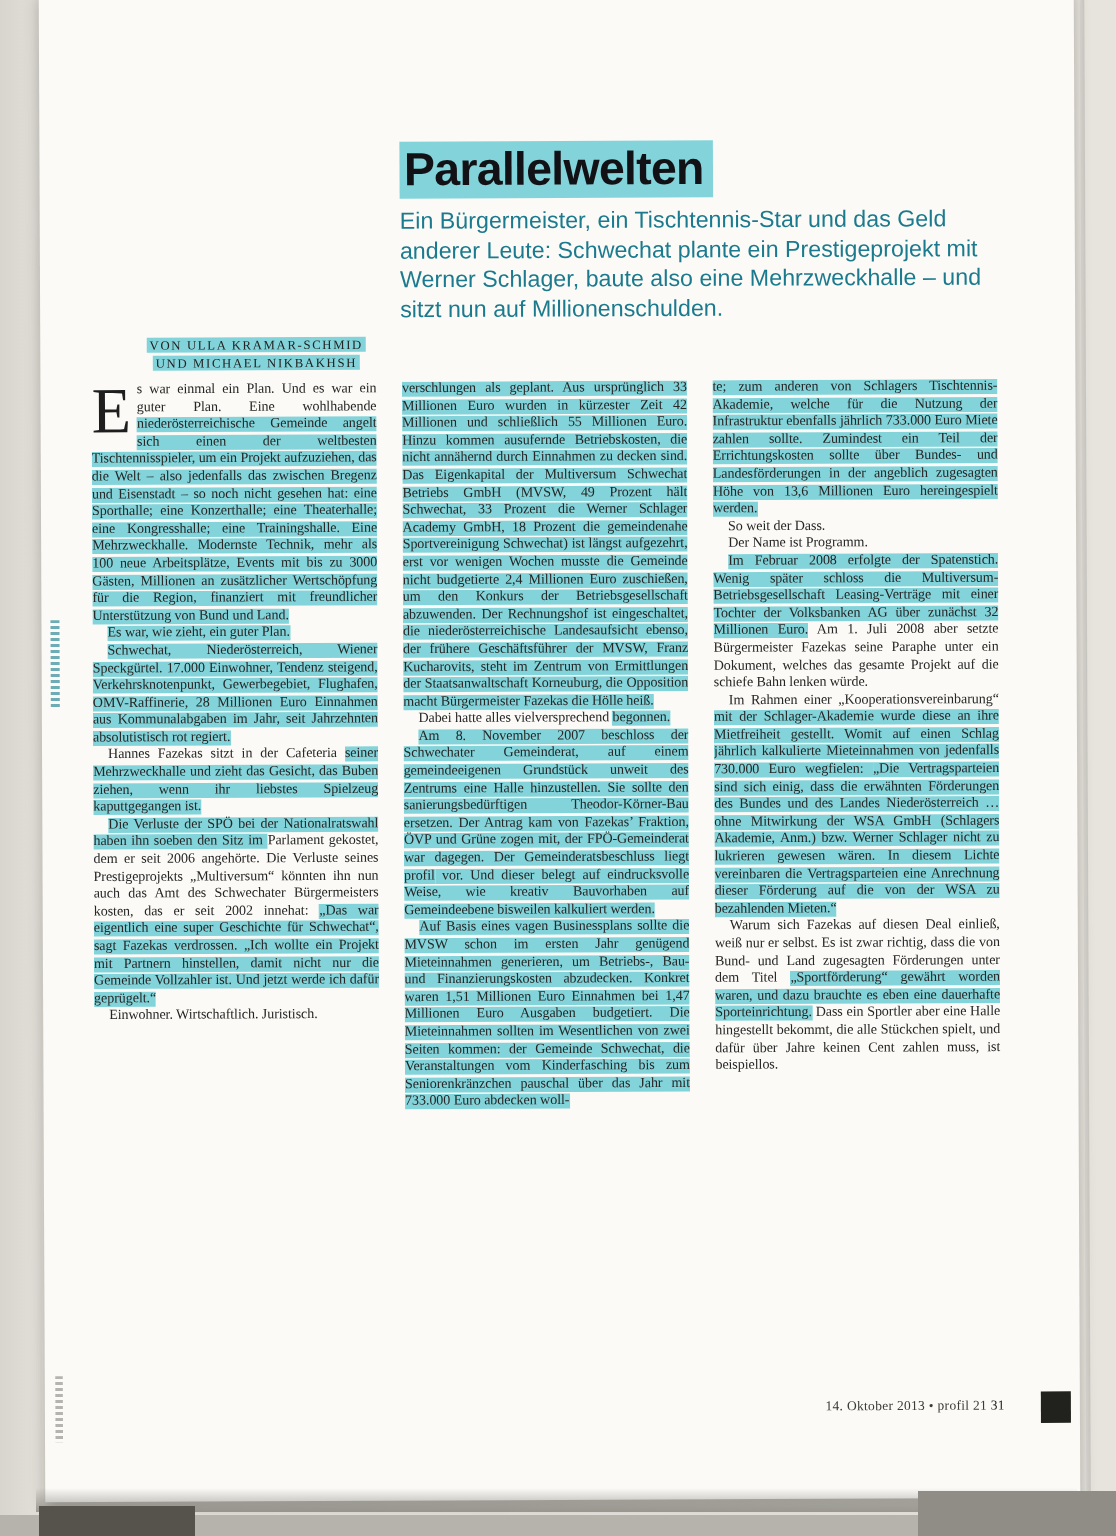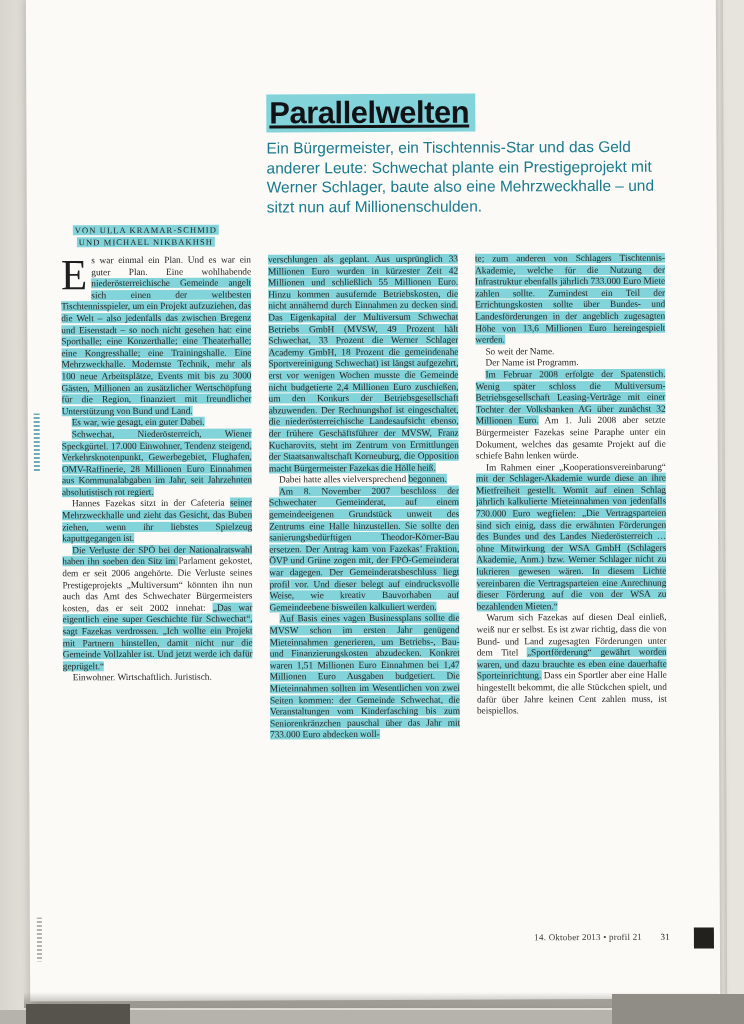--- a/index.html
+++ b/index.html
@@ -23,45 +23,45 @@
     background:var(--page-bg);
     transform:rotate(-0.25deg);
     box-shadow:0 4px 10px rgba(60,58,52,0.35);
   }
   .right-edge-line{position:absolute;left:694px;top:0;width:3px;height:100%;
     background:linear-gradient(to right,rgba(0,0,0,0.04),rgba(0,0,0,0.12));}
   
   .headline{position:absolute;left:240px;top:104px;width:412px;}
   h1{margin:0;font-family:"Liberation Sans",sans-serif;font-weight:bold;
     font-size:31px;line-height:34px;letter-spacing:-0.5px;color:#121216;}
-  .hl-title{background:var(--highlight);padding:1px 6px 2px 3px;text-decoration:underline;}
+  .hl-title{background:var(--highlight);padding:1px 6px 2px 3px;}
   .deck{margin:8px 0 0;font-family:"Liberation Sans",sans-serif;
     font-size:15.5px;line-height:19.5px;color:var(--deck-teal);}
   
-  .byline{position:absolute;left:24px;top:231px;width:190px;text-align:center;
+  .byline{position:absolute;left:49px;top:231px;width:190px;text-align:center;
     font-size:8.5px;line-height:12px;letter-spacing:1.1px;color:#222;}
   .byline .hl{padding:0 2px;}
   
   .columns{position:absolute;left:34px;top:262px;width:604px;height:682px;
     display:flex;gap:17px;overflow:hidden;}
   .col{width:190px;height:100%;overflow:hidden;
     font-size:9.4px;line-height:11.6px;letter-spacing:-0.05px;
     text-align:justify;color:var(--body-ink);}
   .para{margin:0;}
   .para.indent{text-indent:10px;}
   .dropcap{float:left;font-size:43px;line-height:34px;padding:3px 4px 0 0;
     color:#1e1e1e;}
   .hl{background-color:var(--highlight);
     -webkit-box-decoration-break:clone;box-decoration-break:clone;}
   .it{}
   .arrow{font-size:8px;color:#1c1c1c;letter-spacing:0;}
   
   .footer{position:absolute;left:34px;top:941px;width:606px;text-align:right;
     font-size:9px;color:#3a3a38;letter-spacing:0.2px;}
-  .pagenum{font-weight:normal;margin-left:16px;color:#22221f;}
+  .pagenum{font-weight:normal;margin-left:0;color:#22221f;}
   .corner-tab{position:absolute;left:664px;top:937px;width:20px;height:21px;
     background:#21211e;}
   
   .spine-mark{position:absolute;left:6px;top:420px;width:6px;height:58px;opacity:0.75;
     background:repeating-linear-gradient(to bottom,#3f93a0 0 2px,transparent 2px 4px);}
   .spine-mark2{position:absolute;left:7px;top:924px;width:5px;height:44px;opacity:0.55;
     background:repeating-linear-gradient(to bottom,#7a7a76 0 2px,transparent 2px 4px);}
   
   .shadow-bottom{position:absolute;left:24px;bottom:16px;width:694px;height:16px;
     background:linear-gradient(to top,rgba(88,85,78,0.5),rgba(88,85,78,0));}
@@ -82,35 +82,35 @@
   </div>
 
   <div class="byline">
     <span class="hl">VON ULLA KRAMAR-SCHMID</span><br>
     <span class="hl">UND MICHAEL NIKBAKHSH</span>
   </div>
 
   <div class="columns">
     <div class="col">
         <p class="para"><span class="dropcap">E</span><span>s war einmal ein Plan. Und es war ein guter Plan. Eine wohlhabende </span><span class="hl">niederösterreichische Gemeinde angelt sich einen der weltbesten Tischtennisspieler, um ein Projekt aufzuziehen, das die Welt – also jedenfalls das zwischen Bregenz und Eisenstadt – so noch nicht gesehen hat: eine Sporthalle; eine Konzerthalle; eine Theaterhalle; eine Kongresshalle; eine Trainingshalle. Eine Mehrzweckhalle. Modernste Technik, mehr als 100 neue Arbeitsplätze, Events mit bis zu 3000 Gästen, Millionen an zusätzlicher Wertschöpfung für die Region, finanziert mit freundlicher Unterstützung von Bund und Land.</span></p>
-        <p class="para indent"><span class="hl">Es war, wie gesagt, ein guter Dabei.</span></p>
+        <p class="para indent"><span class="hl">Es war, wie zieht, ein guter Plan.</span></p>
         <p class="para indent"><span class="hl">Schwechat, Niederösterreich, Wiener Speckgürtel. 17.000 Einwohner, Tendenz steigend, Verkehrsknotenpunkt, Gewerbegebiet, Flughafen, OMV-Raffinerie, 28 Millionen Euro Einnahmen aus Kommunalabgaben im Jahr, seit Jahrzehnten absolutistisch rot regiert.</span></p>
         <p class="para indent"><span>Hannes Fazekas sitzt in der Cafeteria </span><span class="hl">seiner Mehrzweckhalle und zieht das Gesicht, das Buben ziehen, wenn ihr liebstes Spielzeug kaputtgegangen ist.</span></p>
         <p class="para indent"><span class="hl">Die Verluste der SPÖ bei der Nationalratswahl haben ihn soeben den Sitz im </span><span>Parlament gekostet, dem er seit 2006 angehörte. Die Verluste seines Prestigeprojekts „Multiversum“ könnten ihn nun auch das Amt des Schwechater Bürgermeisters kosten, das er seit 2002 innehat: </span><span class="hl">„Das war eigentlich eine super Geschichte für Schwechat“, sagt Fazekas verdrossen. „Ich wollte ein Projekt mit Partnern hinstellen, damit nicht nur die Gemeinde Vollzahler ist. Und jetzt werde ich dafür geprügelt.“</span></p>
         <p class="para indent"><span>Einwohner. Wirtschaftlich. Juristisch.</span></p>
       </div>
     <div class="col">
         <p class="para"><span class="hl">verschlungen als geplant. Aus ursprünglich 33 Millionen Euro wurden in kürzester Zeit 42 Millionen und schließlich 55 Millionen Euro. Hinzu kommen ausufernde Betriebskosten, die nicht annähernd durch Einnahmen zu decken sind. Das Eigenkapital der Multiversum Schwechat Betriebs GmbH (MVSW, 49 Prozent hält Schwechat, 33 Prozent die Werner Schlager Academy GmbH, 18 Prozent die gemeindenahe Sportvereinigung Schwechat) ist längst aufgezehrt, erst vor wenigen Wochen musste die Gemeinde nicht budgetierte 2,4 Millionen Euro zuschießen, um den Konkurs der Betriebsgesellschaft abzuwenden. Der Rechnungshof ist eingeschaltet, die niederösterreichische Landesaufsicht ebenso, der frühere Geschäftsführer der MVSW, Franz Kucharovits, steht im Zentrum von Ermittlungen der Staatsanwaltschaft Korneuburg, die Opposition macht Bürgermeister Fazekas die Hölle heiß.</span></p>
         <p class="para indent"><span>Dabei hatte alles vielversprechend </span><span class="hl">begonnen.</span></p>
         <p class="para indent"><span class="hl">Am 8. November 2007 beschloss der Schwechater Gemeinderat, auf einem gemeindeeigenen Grundstück unweit des Zentrums eine Halle hinzustellen. Sie sollte den sanierungsbedürftigen Theodor-Körner-Bau ersetzen. Der Antrag kam von Fazekas’ Fraktion, ÖVP und Grüne zogen mit, der FPÖ-Gemeinderat war dagegen. Der Gemeinderatsbeschluss liegt </span><span class="hl it">profil</span><span class="hl"> vor. Und dieser belegt auf eindrucksvolle Weise, wie kreativ Bauvorhaben auf Gemeindeebene bisweilen kalkuliert werden.</span></p>
         <p class="para indent"><span class="hl">Auf Basis eines vagen Businessplans sollte die MVSW schon im ersten Jahr genügend Mieteinnahmen generieren, um Betriebs-, Bau- und Finanzierungskosten abzudecken. Konkret waren 1,51 Millionen Euro Einnahmen bei 1,47 Millionen Euro Ausgaben budgetiert. Die Mieteinnahmen sollten im Wesentlichen von zwei Seiten kommen: der Gemeinde Schwechat, die Veranstaltungen vom Kinderfasching bis zum Seniorenkränzchen pauschal über das Jahr mit 733.000 Euro abdecken woll-</span></p>
       </div>
     <div class="col">
         <p class="para"><span class="hl">te; zum anderen von Schlagers Tischtennis-Akademie, welche für die Nutzung der Infrastruktur ebenfalls jährlich 733.000 Euro Miete zahlen sollte. Zumindest ein Teil der Errichtungskosten sollte über Bundes- und Landesförderungen in der angeblich zugesagten Höhe von 13,6 Millionen Euro hereingespielt werden.</span></p>
-        <p class="para indent"><span>So weit der Name.</span></p>
+        <p class="para indent"><span>So weit der Dass.</span></p>
         <p class="para indent"><span>Der Name ist Programm.</span></p>
         <p class="para indent"><span class="hl">Im Februar 2008 erfolgte der Spatenstich. Wenig später schloss die Multiversum-Betriebsgesellschaft Leasing-Verträge mit einer Tochter der Volksbanken AG über zunächst 32 Millionen Euro.</span><span> Am 1. Juli 2008 aber setzte Bürgermeister Fazekas seine Paraphe unter ein Dokument, welches das gesamte Projekt auf die schiefe Bahn lenken würde.</span></p>
         <p class="para indent"><span>Im Rahmen einer „Kooperationsvereinbarung“ </span><span class="hl">mit der Schlager-Akademie wurde diese an ihre Mietfreiheit gestellt. Womit auf einen Schlag jährlich kalkulierte Mieteinnahmen von jedenfalls 730.000 Euro wegfielen: </span><span class="hl it">„Die Vertragsparteien sind sich einig, dass die erwähnten Förderungen des Bundes und des Landes Niederösterreich … ohne Mitwirkung der WSA GmbH (Schlagers Akademie, Anm.) bzw. Werner Schlager nicht zu lukrieren gewesen wären. In diesem Lichte vereinbaren die Vertragsparteien eine Anrechnung dieser Förderung auf die von der WSA zu bezahlenden Mieten.“</span></p>
         <p class="para indent"><span>Warum sich Fazekas auf diesen Deal einließ, weiß nur er selbst. Es ist zwar richtig, dass die von Bund- und Land zugesagten Förderungen unter dem Titel </span><span class="hl">„Sportförderung“ gewährt worden waren, und dazu brauchte es eben eine dauerhafte Sporteinrichtung.</span><span> Dass ein Sportler aber eine Halle hingestellt bekommt, die alle Stückchen spielt, und dafür über Jahre keinen Cent zahlen muss, ist beispiellos.</span></p>
       </div>
   </div>
 
   <div class="footer">
     <span>14. Oktober 2013 • profil 21</span>
     <span class="pagenum">31</span>

